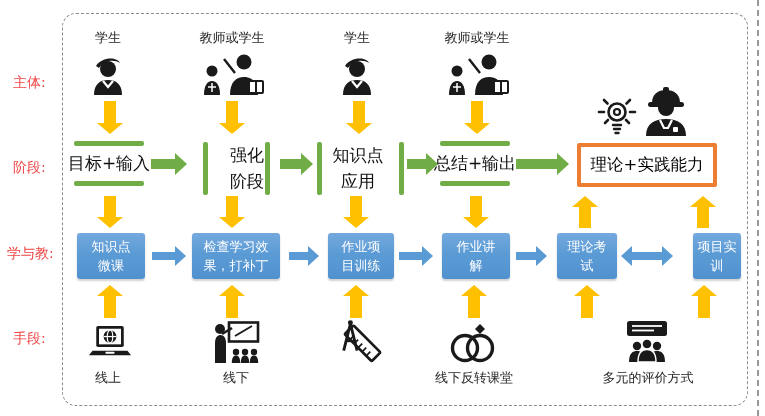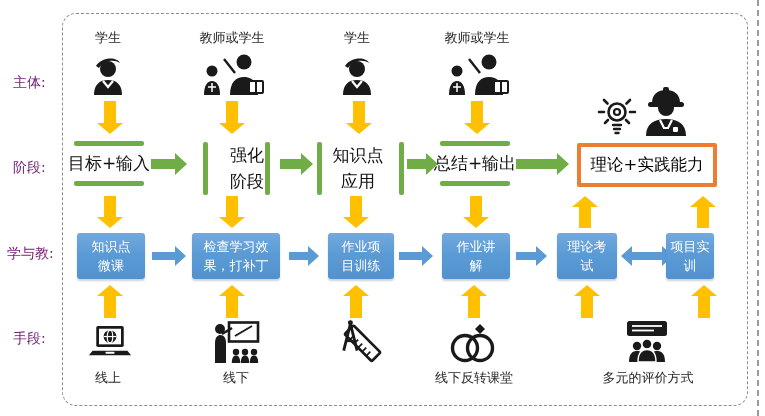--- a/index.html
+++ b/index.html
@@ -1,18 +1,18 @@
 <!DOCTYPE html>
 <html><head>
 <meta charset="utf-8">
 <style>
   html,body{margin:0;padding:0;background:#fff;}
   body{font-family:"DejaVu Sans",sans-serif;}
   #canvas{position:relative;width:765px;height:416px;background:#fff;overflow:hidden;}
-  .rowlab{position:absolute;font-size:14px;color:#701a75;}
+  .rowlab{position:absolute;font-size:14px;color:#ef4444;}
   .sublab{position:absolute;font-size:13px;color:#262626;text-align:center;}
   .meanlab{position:absolute;font-size:13px;color:#262626;text-align:center;}
 
   .border-box{position:absolute;left:62px;top:13px;width:684px;height:391px;
     border:1.6px dashed #8c8c8c;border-radius:14px;}
   .edge-dash{position:absolute;left:757px;top:0;height:416px;width:0;
     border-left:2px dashed #9a9a9a;}
 
   
   .arr{position:absolute;}
@@ -248,21 +248,21 @@
     </div>
   <div class="bbox" style="left:557px;width:60px;">
       <span>理论考
 试</span>
     </div>
   <div class="arr arr-lr c-b" style="left:621px;top:245px;width:52px;height:22px;">
       <i class="t"></i>
       <i class="h1"></i>
       <i class="h2"></i>
     </div>
-  <div class="bbox" style="left:666px;width:48px;">
+  <div class="bbox" style="left:693px;width:48px;">
       <span>项目实
 训</span>
     </div>
 
   <div class="arr arr-up c-y" style="left:97px;top:285px;width:26px;height:33px;">
       <i class="t"></i>
       <i class="h"></i>
     </div>
   <div class="arr arr-up c-y" style="left:219px;top:285px;width:26px;height:33px;">
       <i class="t"></i>

